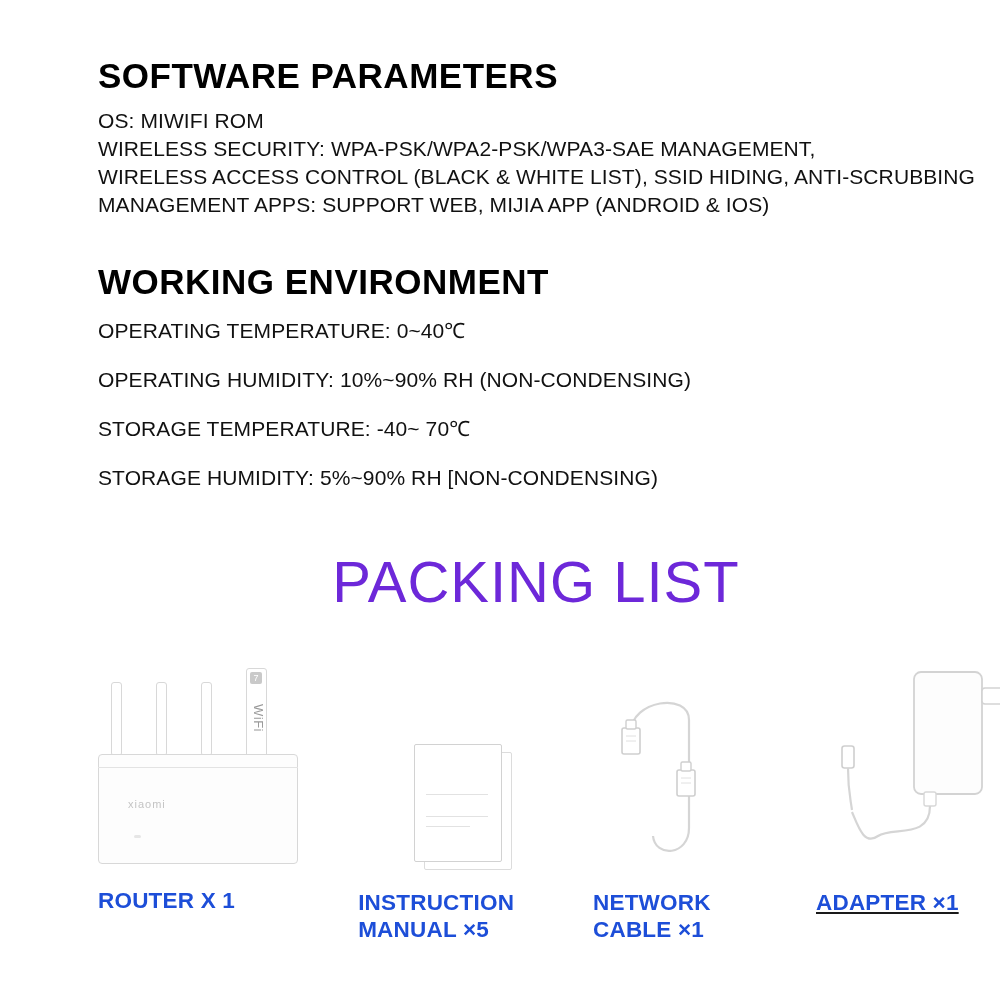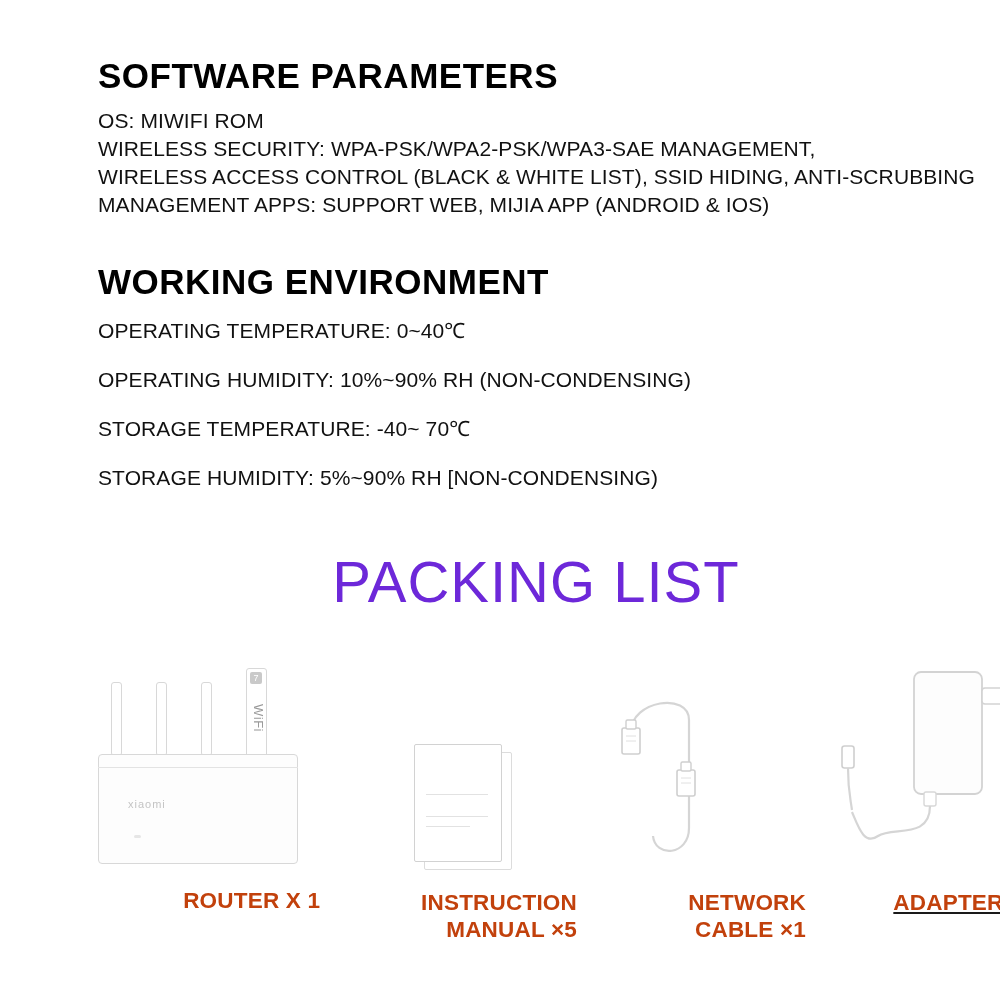--- a/index.html
+++ b/index.html
@@ -82,25 +82,24 @@
     position: relative;
     height: 100%;
   }
   .item-art {
     position: relative;
     height: 230px;
   }
   .item-caption {
     font-size: 22.5px;
     font-weight: bold;
-    color: #c2410c;
+    color: #1d4ed8;
     line-height: 1.18;
     letter-spacing: 0.2px;
     white-space: pre-line;
-    text-align: right;
   }
 
   
   #item-router { width: 270px; margin-left: 38px; }
   #item-router .item-caption { margin-top: 8px; margin-left: 24px; }
   .router-body {
     position: absolute;
     left: 24px;
     top: 104px;
     width: 200px;

